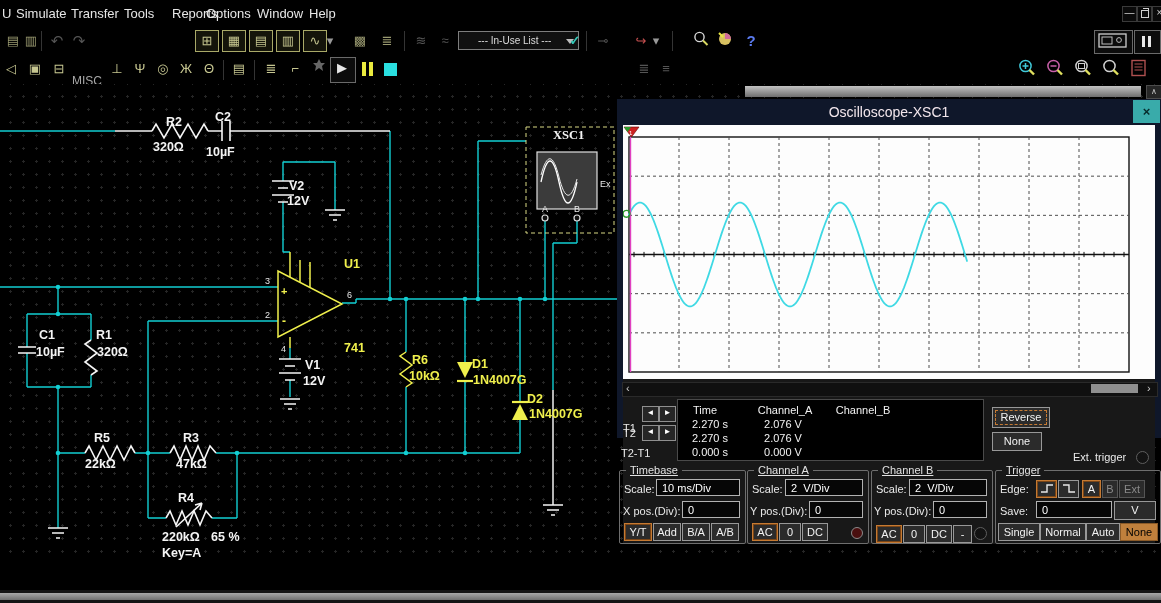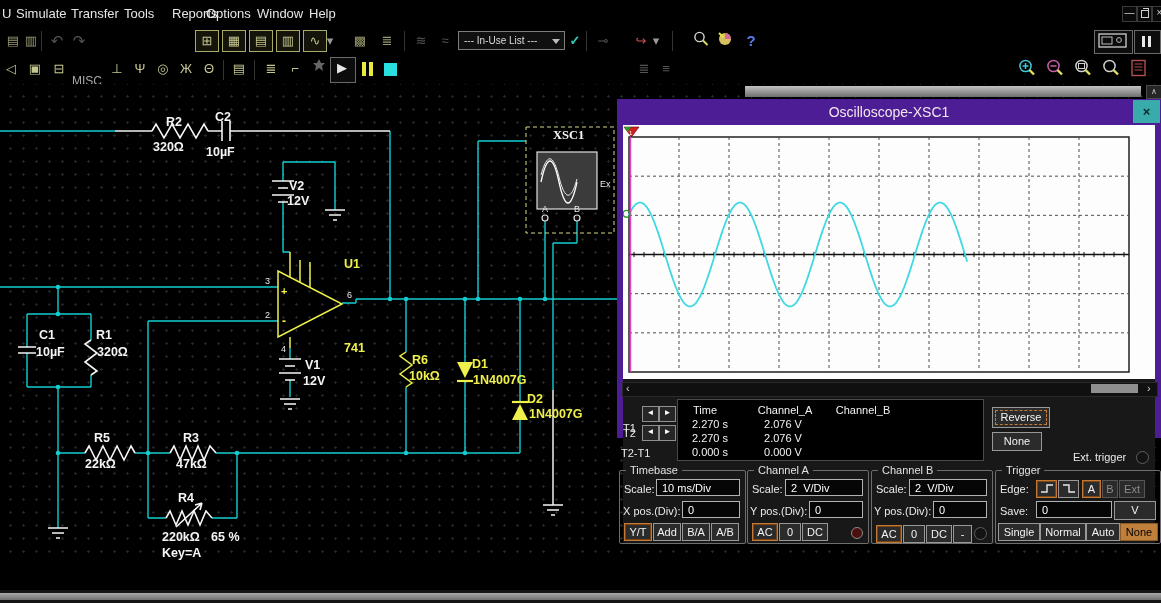--- a/index.html
+++ b/index.html
@@ -13,55 +13,55 @@
           color:#cfcfcf;font-size:10px;line-height:12px;text-align:center;}
   .restore-in{position:absolute;left:3px;top:3px;width:6px;height:6px;border:1px solid #cfcfcf;}
   .restore-in2{position:absolute;left:5px;top:1px;width:5px;height:5px;border:1px solid #cfcfcf;border-left:none;border-bottom:none;}
   #toolbar1{left:0;top:27px;width:1161px;height:28px;background:#000;border-bottom:1px solid #161616;}
   #toolbar2{left:0;top:55px;width:1161px;height:29px;background:#000;border-bottom:1px solid #333;}
   .tbtn{position:absolute;width:22px;height:22px;color:#c6c690;font-size:13px;line-height:22px;text-align:center;}
   .tbtn.on{border:1px solid #a9a968;background:#14140a;width:22px;height:20px;line-height:20px;}
   .tbtn.flat{color:#9a9a70;}
   .tbtn.gray{color:#555;}
   .tsep{position:absolute;width:1px;height:20px;background:#343434;}
-  .combo{position:absolute;background:#101010;border:1px solid #7d7d7d;color:#dcdcdc;font-size:10px;line-height:17px;padding-left:5px;}
+  .combo{position:absolute;background:#101010;border:1px solid #7d7d7d;color:#dcdcdc;font-size:10px;line-height:17px;padding-left:19px;}
   .combo .car{position:absolute;right:4px;top:7px;width:0;height:0;border-left:4px solid transparent;border-right:4px solid transparent;border-top:5px solid #bdbdbd;}
   .pausebar{position:absolute;width:4px;height:14px;background:#eaea3e;}
   .pausebar.w{background:#e8e8e8;height:11px;width:3px;}
   .stopsq{position:absolute;width:13px;height:13px;background:#2adfe0;}
   .simframe{position:absolute;border:1px solid #6a6a6a;background:#0c0c0c;}
   
   #workspace{left:0;top:84px;width:1161px;height:479px;background-color:#000;
     background-image:radial-gradient(circle,#262626 1px,transparent 1.2px);background-size:13px 13px;background-position:4px 6px;}
   #topgraybar{left:745px;top:2px;width:396px;height:11px;background:linear-gradient(180deg,#c2c2c2,#6e6e6e);}
   #vscroll-up{left:1146px;top:1px;width:14px;height:12px;background:#262626;border:1px solid #4c4c4c;color:#c9c9c9;font-size:8px;line-height:11px;text-align:center;}
   
   .slab{font-family:"Liberation Sans",sans-serif;font-weight:bold;font-size:12.5px;fill:#f4f4f4;}
   .slab.y{fill:#f0f04c;}
   .spin{font-family:"Liberation Sans",sans-serif;font-size:9px;fill:#e8e8e8;}
   
-  #scope{left:617px;top:99px;width:544px;height:339px;background:#4c1d95;z-index:20;}
+  #scope{left:617px;top:99px;width:544px;height:339px;background:#0f172a;z-index:20;}
   #scope-title{left:0;top:0;width:544px;height:26px;color:#f3e7ed;font-size:14px;line-height:26px;text-align:center;}
   #scope-close{left:516px;top:1px;width:27px;height:23px;background:#39abaa;color:#062a2a;font-size:13px;font-weight:bold;line-height:23px;text-align:center;}
   #scope-body{left:6px;top:26px;width:532px;height:419px;background:#181818;}
   #scope-display{left:6px;top:26px;width:532px;height:254px;background:#fdfdfd;}
   #scope-hscroll{left:5px;top:283px;width:534px;height:13px;background:#101010;border:1px solid #2a2a2a;}
   .hsarr{position:absolute;color:#cfcfcf;font-size:11px;line-height:11px;top:0px;}
   #hsthumb{position:absolute;left:468px;top:1px;width:47px;height:9px;background:#8f8f8f;}
   .lbl{position:absolute;color:#e9e9e9;font-size:11px;white-space:nowrap;}
   .curbtn{position:absolute;width:15px;height:14px;background:#262626;border:1px solid #8f8f8f;color:#fff;font-size:8px;line-height:12px;text-align:center;}
   #readout{left:60px;top:300px;width:305px;height:60px;background:#000;border:1px solid #4a4a4a;}
   .rotxt{position:absolute;color:#f2f2f2;font-size:11px;white-space:nowrap;transform:translateX(-50%);}
   .sbtn{position:absolute;background:#2b2b2b;border:1px solid #989898;color:#f2f2f2;font-size:11px;text-align:center;cursor:default;}
   .sbtn.hl{border:1px solid #c57a33;box-shadow:inset 0 0 0 1px #7a4516;}
   .sbtn.hlbg{background:#c0803c;color:#000;border-color:#8a5a28;}
   .sbtn.dim{color:#8a8a8a;border-color:#555;}
   #btn-reverse{outline:1px dashed #c57a33;outline-offset:-4px;}
   .grp{position:absolute;border:1px solid #6e6e6e;border-radius:2px;}
-  .legend{position:absolute;top:-7px;left:6px;background:#181818;padding:0 4px;color:#e2e2e2;font-size:11px;}
+  .legend{position:absolute;top:-7px;left:6px;background:#181818;padding:0 4px;color:#e2e2e2;font-size:11px;text-decoration:underline;}
   .sinp{position:absolute;background:#060606;border:1px solid #b2b2b2;color:#fff;font-size:11px;padding:0 0 0 5px;font-family:"Liberation Sans",sans-serif;box-sizing:border-box;}
   .rdot{position:absolute;width:10px;height:10px;border-radius:50%;background:#4a0f0f;border:1px solid #8a8a8a;}
   .rring{position:absolute;width:11px;height:11px;border-radius:50%;background:#131313;border:1px solid #5f5f5f;}
   .edgeicon{display:block;margin:2px auto 0;}
   
   #tabbar{left:0;top:563px;width:1161px;height:27px;background:#060606;border-top:1px solid #2e2e2e;}
   .tab{position:absolute;top:3px;height:20px;background:#000;border:1px solid #9a9a9a;border-bottom:none;border-radius:3px 3px 0 0;color:#f0f0f0;font-size:12px;line-height:20px;}
   #statusbar{left:0;top:590px;width:1161px;height:13px;background:#141414;}
   #statusgray{left:0;top:3px;width:1161px;height:7px;background:linear-gradient(180deg,#a8a8a8,#6f6f6f);}
   .cascade{position:absolute;width:9px;height:8px;border:1px solid #d8d860;background:transparent;}

